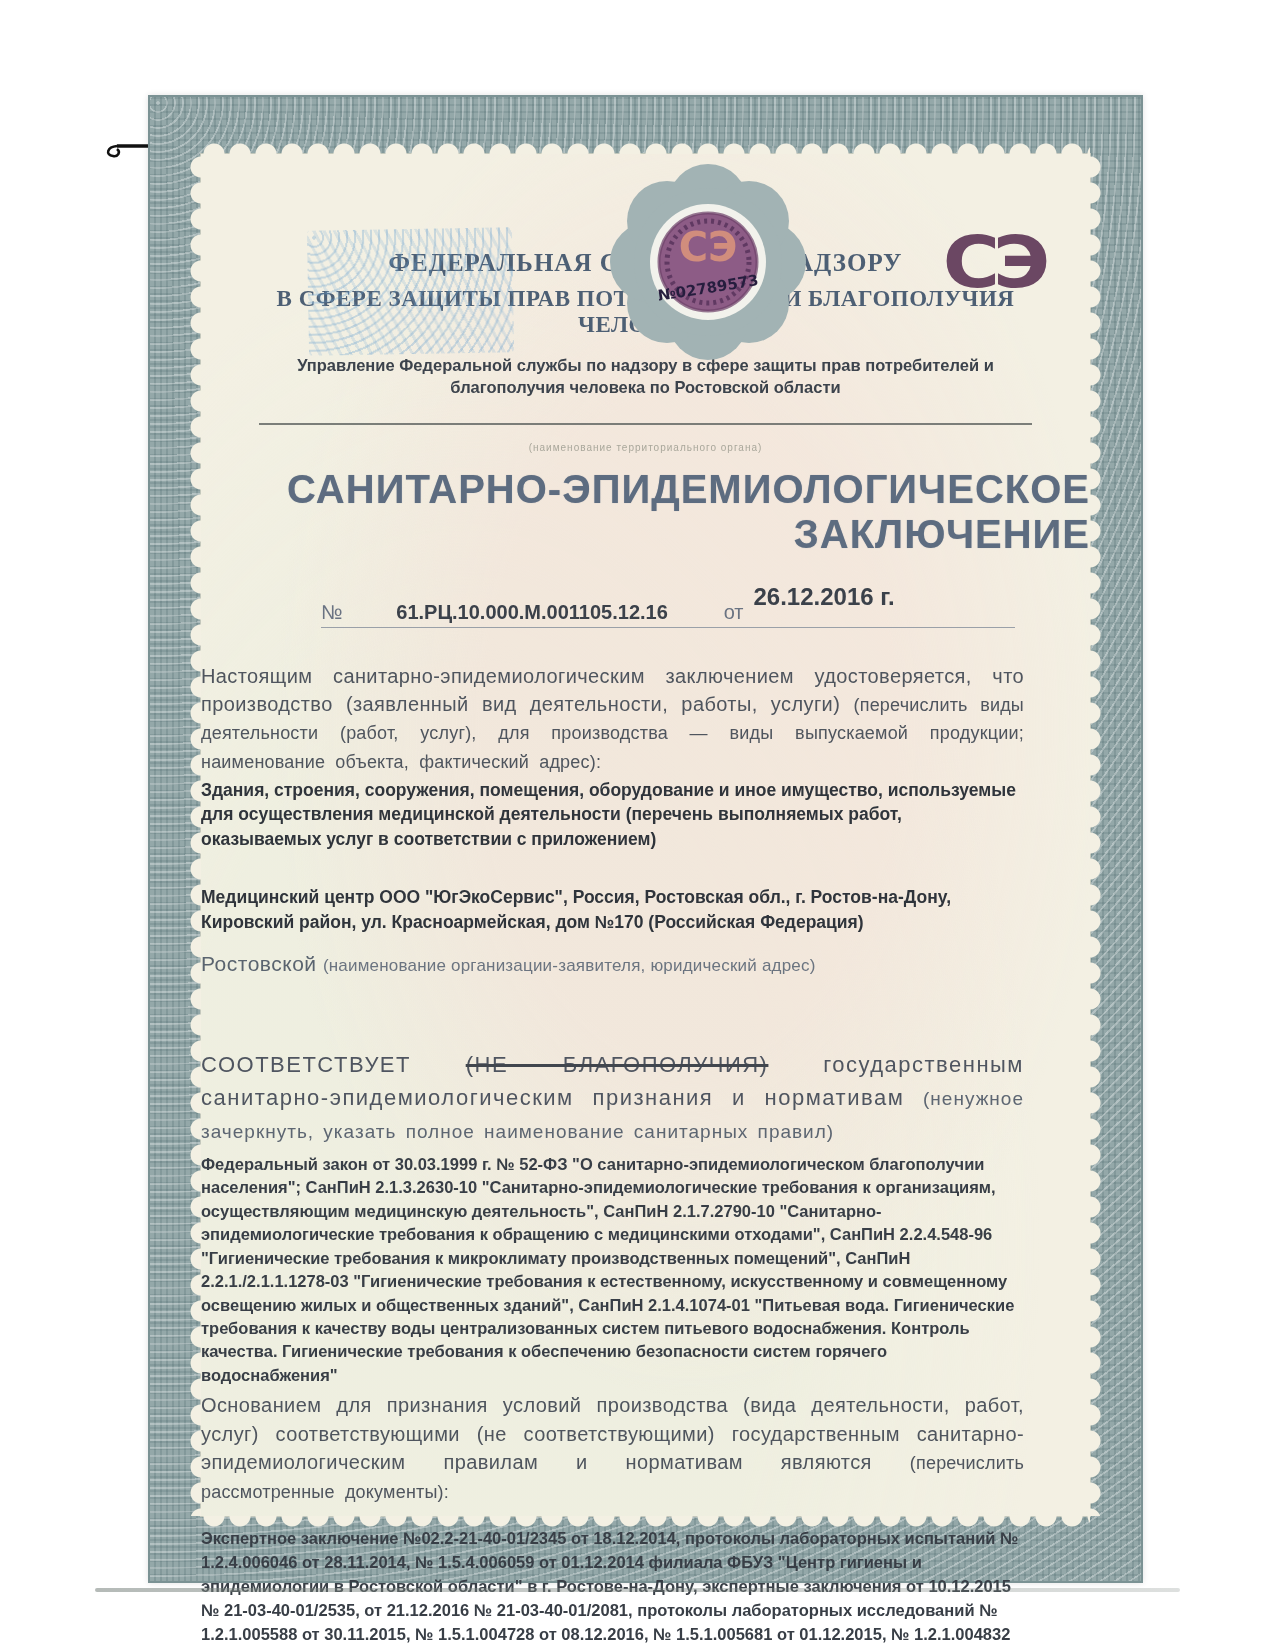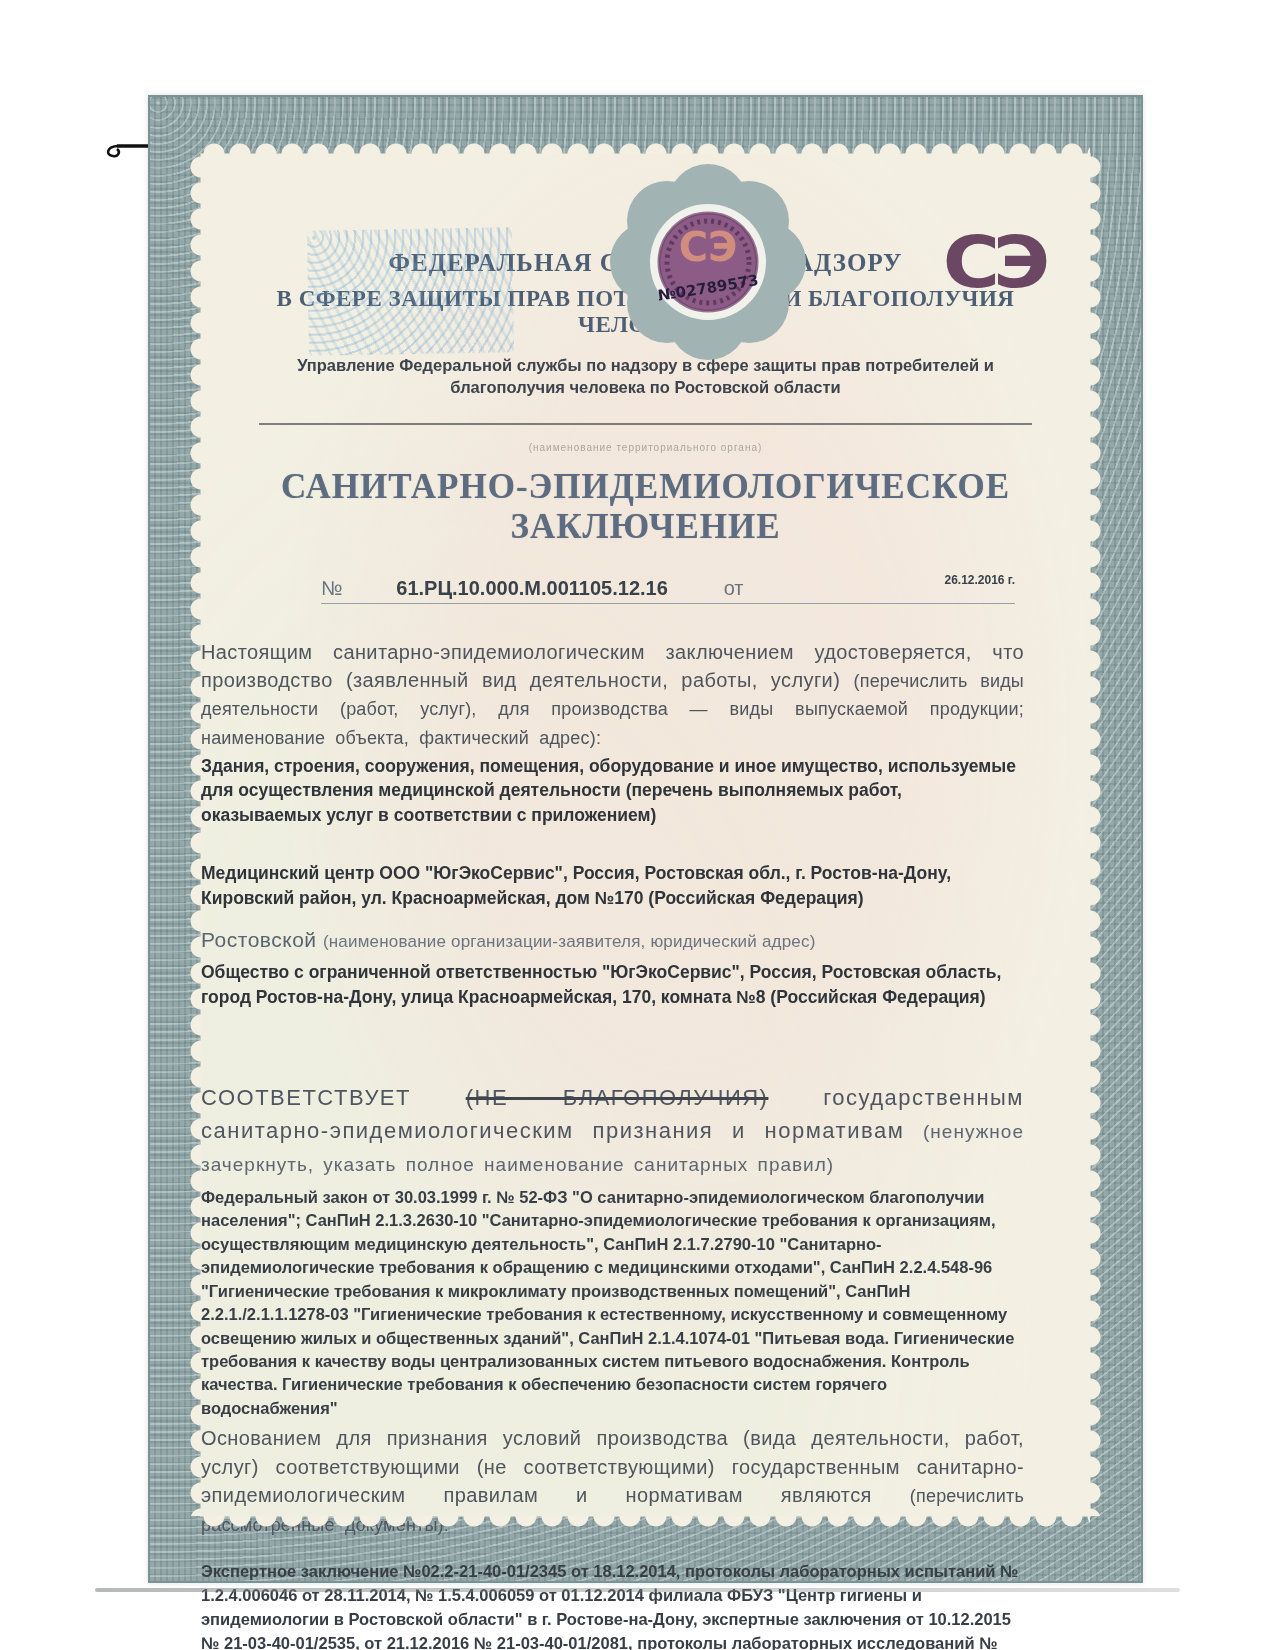--- a/index.html
+++ b/index.html
@@ -50,28 +50,28 @@
     color:#6b4763;letter-spacing:-7px;text-align:center;transform:scaleY(.92);}
   
   .hdr1{margin:95px 10px 0;text-align:center;font-family:"Liberation Serif","DejaVu Serif",serif;
     font-weight:bold;font-size:25px;letter-spacing:1px;color:#4d5f74;}
   .hdr2{margin:9px 10px 0;text-align:center;font-family:"Liberation Serif","DejaVu Serif",serif;
     font-weight:bold;font-size:23px;letter-spacing:.5px;color:#4d5f74;}
   .dept{margin:16px auto 16px;width:82%;text-align:center;font-weight:bold;font-size:16.5px;
     line-height:1.35;color:#3c434c;}
   .rule{margin:24px auto 0;width:87%;height:2px;background:#5d625f;opacity:.8;}
   .rule-caption{margin:17px auto 0;text-align:center;font-size:10px;color:#a9a79b;letter-spacing:1px;}
-  .doc-title{margin:14px 0 0;text-align:center;font-family:Liberation Serif, serif;
-    font-weight:bold;font-size:35px;letter-spacing:1px;color:#5d6c80;
+  .doc-title{margin:14px 0 0;text-align:right;font-family:Liberation Sans, sans-serif;
+    font-weight:bold;font-size:40px;letter-spacing:1px;color:#5d6c80;
     text-shadow:0 0 1px rgba(93,108,128,.4);}
   .num-line{display:flex;align-items:flex-end;margin:26px 75px 0 120px;
     font-size:20px;color:#6a7382;}
   .num-line .val{flex:1.25;text-align:center;font-weight:bold;color:#3b414a;font-size:20px;
     border-bottom:1.5px solid #9aa0a8;padding-bottom:3px;}
-  .num-line .date{flex:.9;text-align:right;font-weight:bold;color:#3b414a;font-size:12px;
+  .num-line .date{flex:.9;text-align:left;font-weight:bold;color:#3b414a;font-size:24px;
     border-bottom:1.5px solid #9aa0a8;padding-bottom:16px;}
   .num-line .lbl{padding:0 8px 3px 0;border-bottom:1.5px solid #9aa0a8;}
   .num-line .lbl.ot{padding:0 10px 3px;}
   
   .body-block{margin-right:66px;}
   .big-grey{font-size:20px;color:#4f555e;text-align:justify;line-height:1.42;
     letter-spacing:.4px;word-spacing:5px;}
   .big-grey .small-par{font-size:18px;letter-spacing:.2px;}
   .bold-val{font-weight:bold;font-size:17.5px;color:#2f343b;line-height:1.4;}
   .applicant{font-size:21px;color:#5a646f;letter-spacing:.5px;}
@@ -146,21 +146,20 @@
 
     <div class="body-block bold-val" style="margin-top:2px;">Здания, строения, сооружения, помещения, оборудование и иное имущество, используемые для осуществления медицинской деятельности (перечень выполняемых работ, оказываемых услуг в соответствии с приложением)</div>
 
     <div class="body-block bold-val" style="margin-top:34px;">Медицинский центр ООО "ЮгЭкоСервис", Россия, Ростовская обл., г. Ростов-на-Дону, Кировский район, ул. Красноармейская, дом №170 (Российская Федерация)</div>
 
     <div class="body-block applicant" style="margin-top:18px;">
       <span>Ростовской</span>
       <span class="cap">(наименование организации-заявителя, юридический адрес)</span>
     </div>
 
-    <div class="body-block bold-val" style="margin-top:8px;">Общество с ограниченной ответственностью "ЮгЭкоСервис", Россия, Ростовская область, город Ростов-на-Дону, улица Красноармейская, 170, комната №8 (Российская Федерация)</div>
 
     <div class="body-block conform" style="margin-top:72px;">
       <span>СООТВЕТСТВУЕТ</span>
       <span class="struck">(НЕ БЛАГОПОЛУЧИЯ)</span>
       <span>государственным санитарно-эпидемиологическим признания и нормативам</span>
       <span class="note">(ненужное зачеркнуть, указать полное наименование санитарных правил)</span>
     </div>
 
     <div class="body-block regs" style="margin-top:6px;">Федеральный закон от 30.03.1999 г. № 52-ФЗ "О санитарно-эпидемиологическом благополучии населения"; СанПиН 2.1.3.2630-10 "Санитарно-эпидемиологические требования к организациям, осуществляющим медицинскую деятельность", СанПиН 2.1.7.2790-10 "Санитарно-эпидемиологические требования к обращению с медицинскими отходами", СанПиН 2.2.4.548-96 "Гигиенические требования к микроклимату производственных помещений", СанПиН 2.2.1./2.1.1.1278-03 "Гигиенические требования к естественному, искусственному и совмещенному освещению жилых и общественных зданий", СанПиН 2.1.4.1074-01 "Питьевая вода. Гигиенические требования к качеству воды централизованных систем питьевого водоснабжения. Контроль качества. Гигиенические требования к обеспечению безопасности систем горячего водоснабжения"</div>
 

